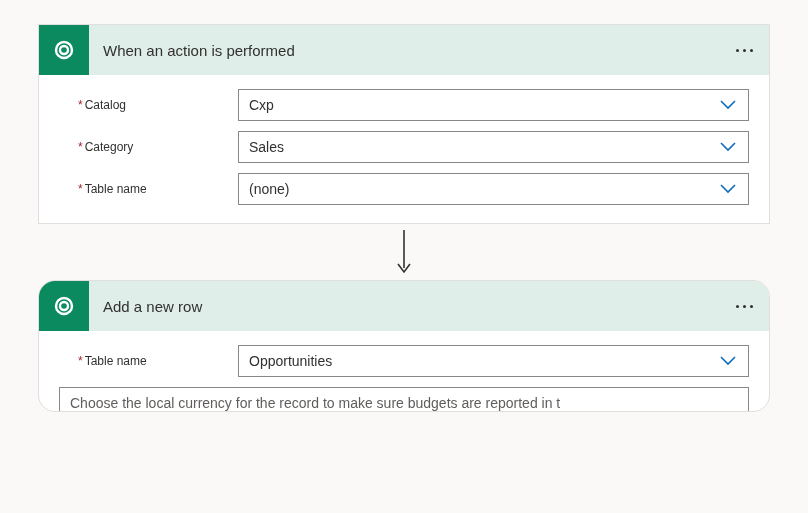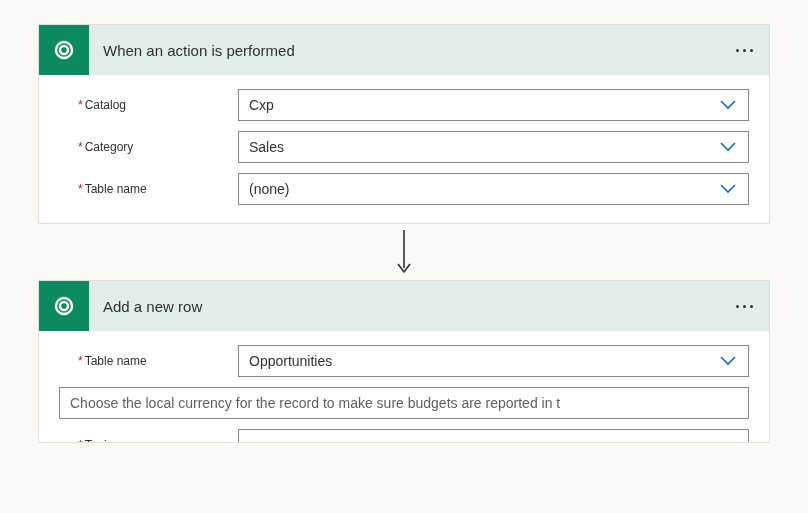--- a/index.html
+++ b/index.html
@@ -156,21 +156,21 @@
   </div>
 </div>
 
 <div class="arrow-connector">
   <svg width="20" height="48" viewBox="0 0 20 48">
     <line x1="10" y1="2" x2="10" y2="40" stroke="#323130" stroke-width="1.6"></line>
     <path d="M4 36 L10 44 L16 36" stroke="#323130" stroke-width="1.6" fill="none"></path>
   </svg>
 </div>
 
-<div class="card" style="overflow:hidden; height:163px;">
+<div class="card" style="overflow:hidden; height:132px;border-radius:17px;">
   <div class="card-header">
     <div class="card-icon">
       <svg width="28" height="28" viewBox="0 0 28 28" fill="none">
         <path d="M6 14 A8 8 0 0 1 22 14" stroke="#fff" stroke-width="2.4" fill="none"></path>
         <path d="M22 14 A8 8 0 0 1 6 14" stroke="#fff" stroke-width="2.4" fill="none"></path>
         <path d="M10 14 A4 4 0 0 1 18 14" stroke="#fff" stroke-width="2.4" fill="none"></path>
         <path d="M18 14 A4 4 0 0 1 10 14" stroke="#fff" stroke-width="2.4" fill="none"></path>
       </svg>
     </div>
     <div class="card-title">Add a new row</div>

